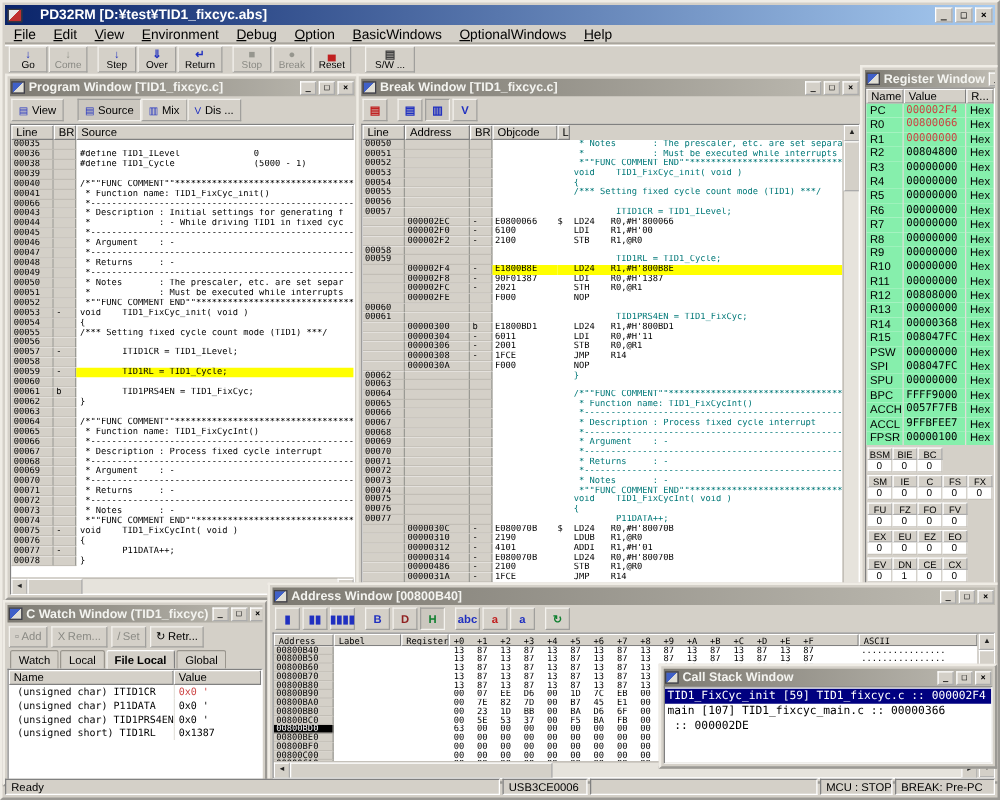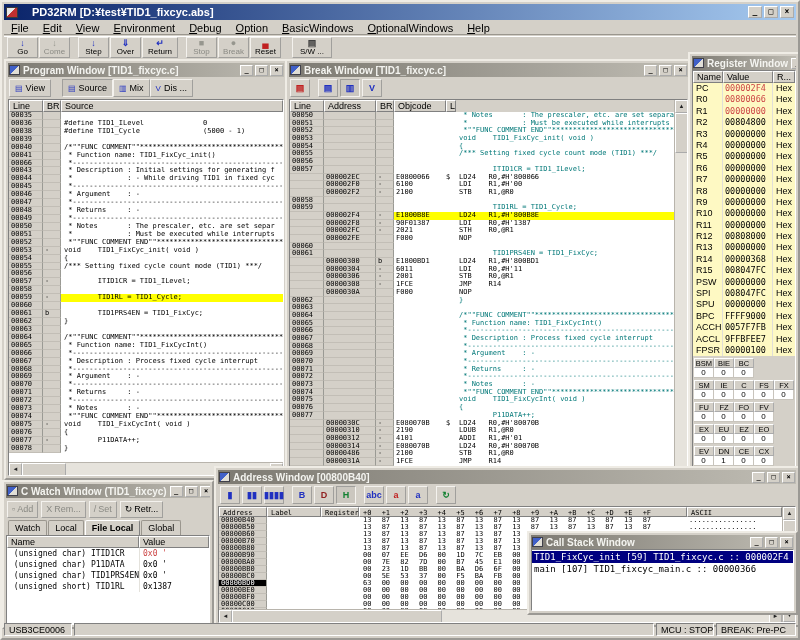--- a/index.html
+++ b/index.html
@@ -67,21 +67,21 @@
   .pw-btn .mini-icon{font-size:8px}
   .pw-btn.pressed{border-style:inset;background:#cbc7bf}
   .pw-tabs{display:flex;margin-left:9px}
   .icon-btn{width:20px;height:18px;display:flex;align-items:center;justify-content:center;background:#d4d0c8;
     border:1px outset #f4f2ee;font-size:9px;font-weight:bold}
   .icon-btn.pressed{border-style:inset;background:#cbc7bf}
   .icon-btn.gap{margin-left:6px}
   
   #win-register .client{flex-direction:column;background:#d4d0c8}
   .reg-rows{background:#fff;flex:none}
-  .reg-row{display:flex;height:11.4px;line-height:11.4px;font-size:9px;background:#fef9c3;white-space:pre}
+  .reg-row{display:flex;height:11.4px;line-height:11.4px;font-size:9px;background:#86efac;white-space:pre}
   .reg-name{width:30px;padding-left:3px;flex:none;border-right:1px solid #e0ded8}
   .reg-val{width:50px;flex:none;font-family:"DejaVu Sans Mono",monospace;font-size:8.5px;padding-left:2px;border-right:1px solid #e0ded8}
   .reg-radix{flex:1;padding-left:3px}
   .red{color:#cc4444}
   .flags{padding:2px 1px;background:#d4d0c8}
   .fg{margin-bottom:2px}
   .fg-row{display:flex}
   .fg-label{width:20px;height:10px;flex:none;background:#d4d0c8;border:1px outset #fff;
     font-size:7.5px;line-height:9px;text-align:center;overflow:hidden}
   .fg-val{width:20px;height:10px;flex:none;background:#fff;border-right:1px solid #c8c4bc;border-bottom:1px solid #c8c4bc;
@@ -1528,24 +1528,26 @@
         <span class="cap-btn-sm">×</span>
       </span>
     </div>
     <div class="client">
       <div class="cs-rows">
 
           <div class="cs-row selected">TID1_FixCyc_init [59] TID1_fixcyc.c :: 000002F4</div>
 
           <div class="cs-row">main [107] TID1_fixcyc_main.c :: 00000366</div>
 
+          <div class="cs-row"> :: 000002DE</div>
         </div>
     </div>
   </div>
 
   <div class="statusbar">
+    <div class="sb-panel sb-ready">Ready</div>
     <div class="sb-panel sb-usb">USB3CE0006</div>
     <div class="sb-panel sb-blank"></div>
     <div class="sb-panel sb-mcu">MCU : STOP</div>
     <div class="sb-panel sb-break">BREAK: Pre-PC</div>
   </div>
 
 </div>
 
 </body></html>

